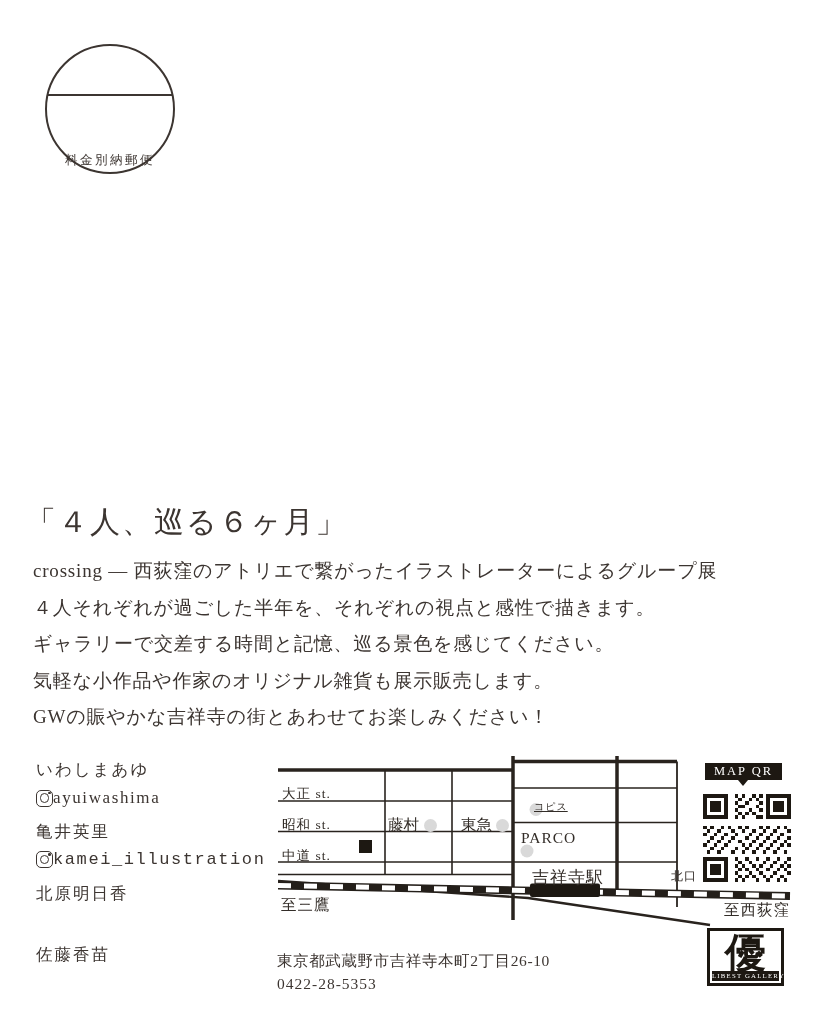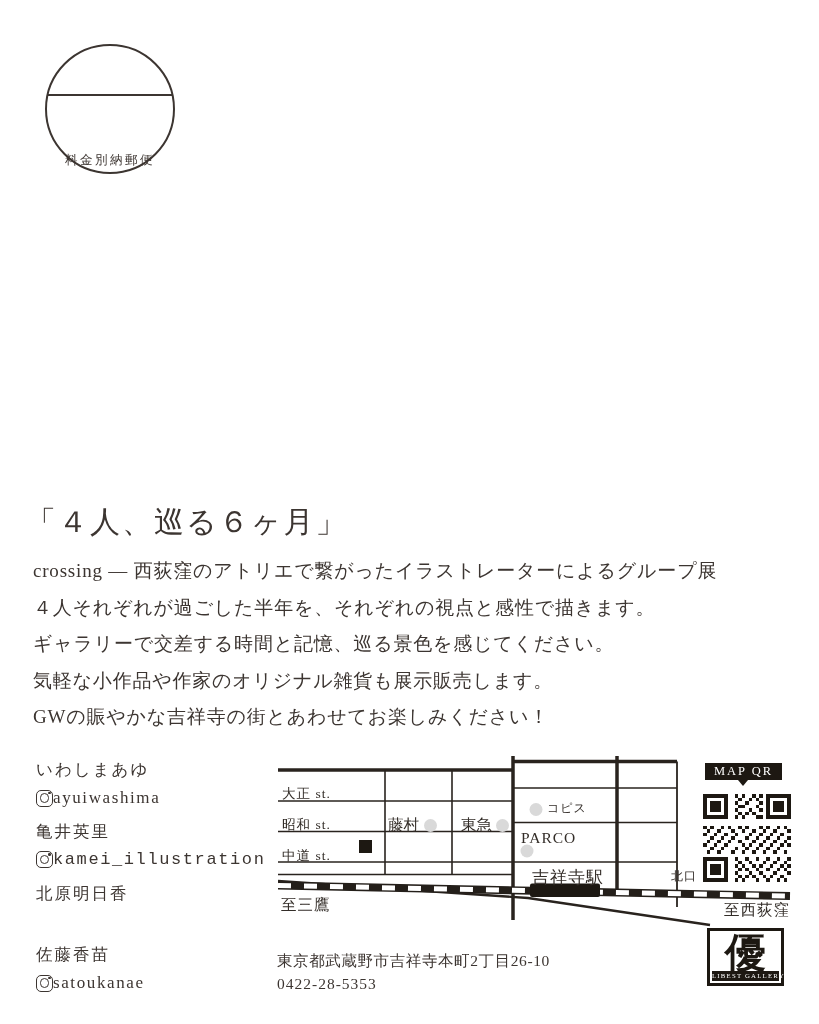--- a/index.html
+++ b/index.html
@@ -46,21 +46,21 @@
   .a1{top:759px;} .a2{top:821px;font-family:Liberation Mono, monospace;} .a3{top:883px;} .a4{top:944px;}
   
   .map{position:absolute;left:278px;top:755px;width:514px;height:172px;}
   .map svg{position:absolute;left:0;top:0;}
   .maplabel{position:absolute;white-space:nowrap;color:#332d28;background:transparent;}
   .lb-taisho{left:4px;top:30px;font-size:13.5px;letter-spacing:1px;}
   .lb-showa{left:4px;top:61px;font-size:13.5px;letter-spacing:1px;}
   .lb-nakamichi{left:4px;top:92px;font-size:13.5px;letter-spacing:1px;text-align:right;}
   .lb-fujimura{left:110px;top:60px;font-size:15.5px;}
   .lb-tokyu{left:183px;top:60px;font-size:15.5px;}
-  .lb-coppice{left:269px;top:45px;font-size:12px;letter-spacing:1px;}
+  .lb-coppice{left:256px;top:45px;font-size:10px;letter-spacing:1px;text-decoration:underline;}
   .lb-parco{left:243px;top:74px;font-size:15.5px;letter-spacing:1px;}
   .lb-station{left:254px;top:111px;font-size:17px;letter-spacing:1px;}
   .lb-north{left:353px;top:113px;font-size:12px;letter-spacing:1px;margin-left:40px;}
   .lb-mitaka{left:3px;top:140px;font-size:15.5px;letter-spacing:1px;}
   .lb-nishiogi{left:446px;top:145px;font-size:15.5px;letter-spacing:1px;}
   
   .qr-tag{
     position:absolute;left:705px;top:763px;width:77px;height:17px;background:var(--black);
     color:#fff;font-size:12.5px;letter-spacing:2px;text-align:center;line-height:17px;
   }
@@ -121,24 +121,20 @@
     <div class="handle-row">
       <span class="ig"></span>
       <span class="handle">kamei_illustration</span>
     </div>
   </div>
   <div class="artist a3">
     <div class="aname">北原明日香</div>
   </div>
   <div class="artist a4">
     <div class="aname">佐藤香苗</div>
-    <div class="handle-row">
-      <span class="ig"></span>
-      <span class="handle">satoukanae</span>
-    </div>
   </div>
 
   <div class="map">
     <svg width="514" height="172" viewBox="0 0 514 172">
       <g stroke="#29231e" fill="none">
 
         <line x1="0" y1="15" x2="235" y2="15" stroke-width="3.5"></line>
         <line x1="235" y1="6.5" x2="399" y2="6.5" stroke-width="3.5"></line>
         <line x1="0" y1="46" x2="235" y2="46" stroke-width="1.6"></line>
         <line x1="0" y1="76.5" x2="235" y2="76.5" stroke-width="1.6"></line>

